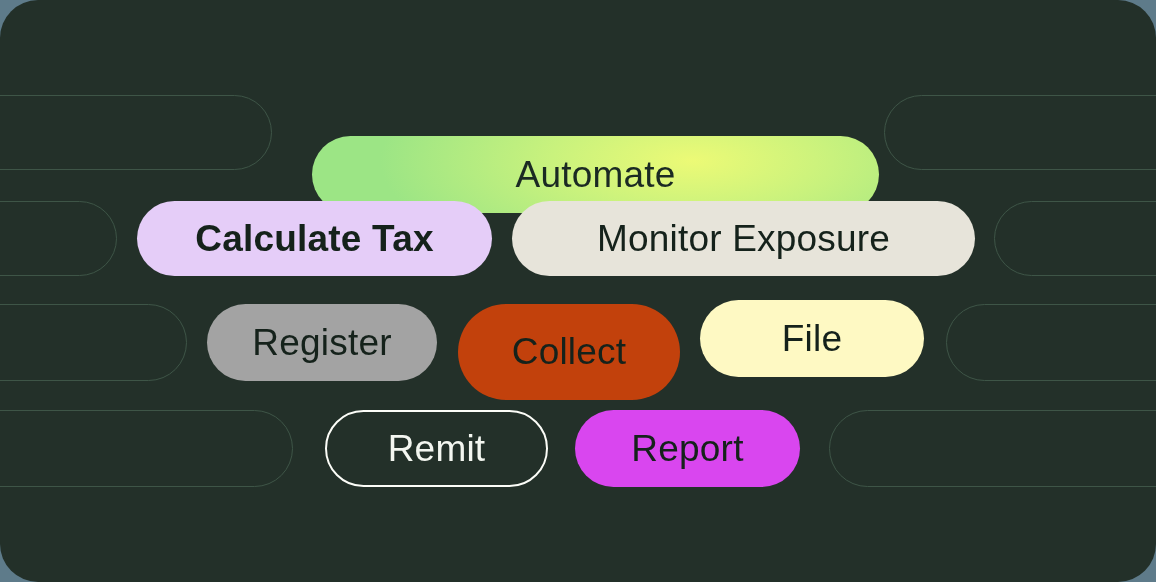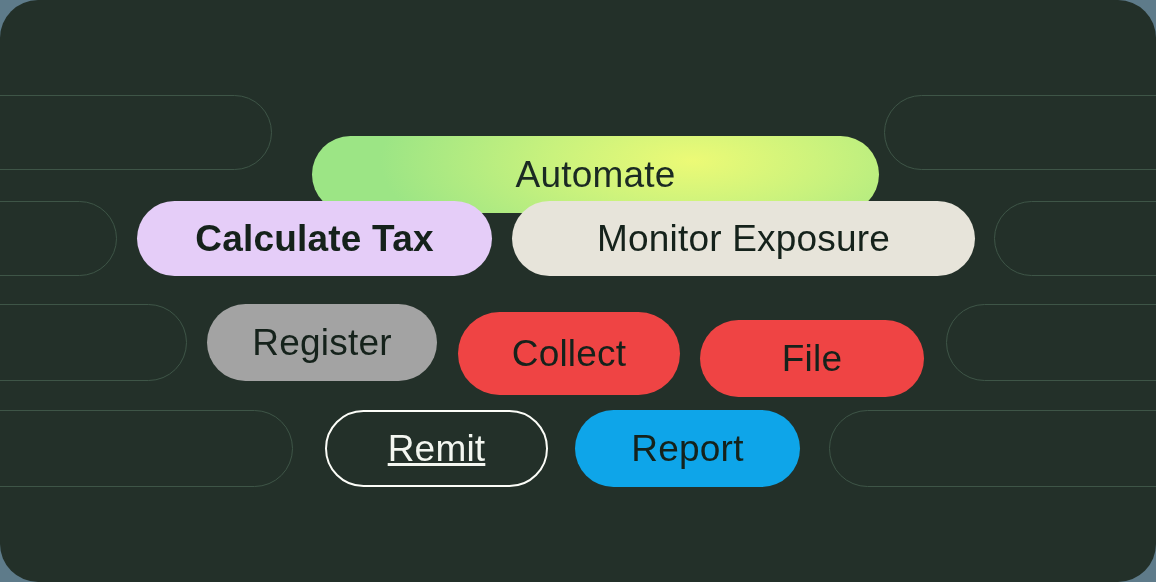--- a/index.html
+++ b/index.html
@@ -50,30 +50,29 @@
   .automate {
     left: 312px; top: 94px; width: 567px; height: 77px;
     background: #9CE585;
     background: radial-gradient(55% 150% at 67% 32%, #ECFA76 0%, #C9F27D 45%, #9CE585 100%);
     color: #1B2A23;
     margin-top: 42px;
   }
   .calculate-tax     { left: 137px; top: 201px; width: 355px; height: 75px; background: #E5CDF8; font-weight: bold; }
   .monitor-exposure  { left: 512px; top: 201px; width: 463px; height: 75px; background: #E7E4DA; }
   .register          { left: 207px; top: 304px; width: 230px; height: 77px; background: #a3a3a3; }
-  .collect           { left: 458px; top: 312px; width: 222px; height: 83px; background: #ef4444; }
-  .file              { left: 700px; top: 320px; width: 224px; height: 77px; background: #ef4444; }
+  .collect           { left: 458px; top: 304px; width: 222px; height: 96px; background: #c2410c; }
+  .file              { left: 700px; top: 300px; width: 224px; height: 77px; background: #fef9c3; }
   .remit {
     left: 325px; top: 410px; width: 223px; height: 77px;
     background: transparent;
     border: 2.5px solid #FCFDF8;
     color: #F3F6F0;
-    text-decoration: underline;
   }
-  .report            { left: 575px; top: 410px; width: 225px; height: 77px; background: #0ea5e9; }
+  .report            { left: 575px; top: 410px; width: 225px; height: 77px; background: #d946ef; }
 </style>
 </head>
 <body>
 
 <div class="card">
 
   <div class="ghost g1"></div>
   <div class="ghost g2"></div>
   <div class="ghost g3"></div>
   <div class="ghost g4"></div>

